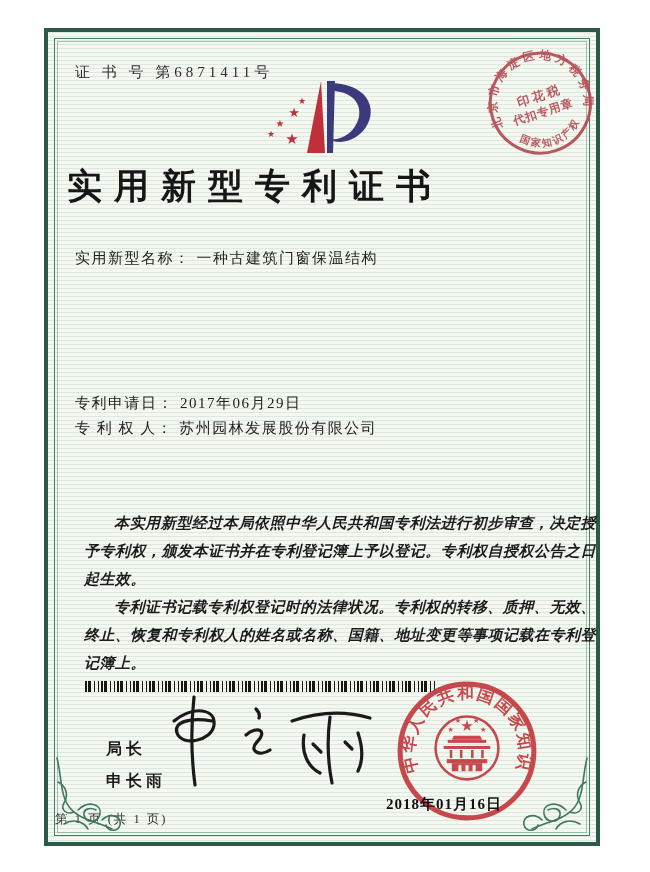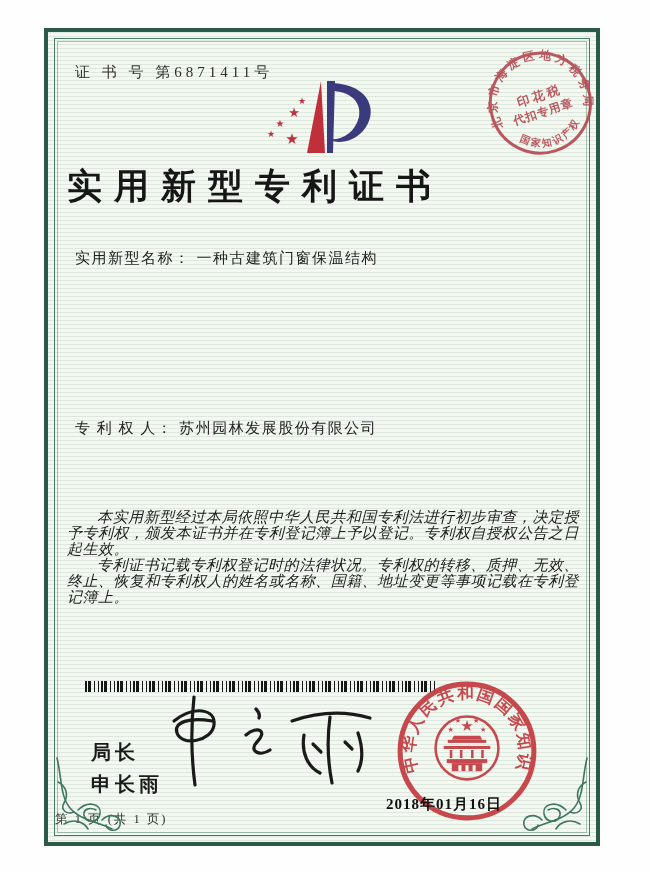--- a/index.html
+++ b/index.html
@@ -30,33 +30,33 @@
     position:absolute;top:124px;left:0;width:100%;text-align:left;
     font-size:35px;font-weight:bold;color:#161616;
     letter-spacing:12px;padding-left:12px;box-sizing:border-box;
   }
   .frow{
     position:absolute;left:20px;width:500px;
     font-size:15px;color:#222;letter-spacing:1.5px;white-space:nowrap;
   }
   .frow .fval{margin-left:6px;}
   .paras{
-    position:absolute;left:12px;top:470px;width:512px;
-    font-size:15px;line-height:16px;color:#1c1c1c;
-    text-align:justify;font-style:italic;
+    position:absolute;left:29px;top:470px;width:512px;
+    font-size:15px;line-height:28px;color:#1c1c1c;
+    text-align:justify;font-style:italic;font-weight:bold;
   }
   .paras p{margin:0;text-indent:2em;letter-spacing:.5px;}
   .barcode{
     position:absolute;left:30px;top:642px;width:350px;height:11px;
     background:repeating-linear-gradient(90deg,#161616 0 2px,transparent 2px 3px,#161616 3px 6px,transparent 6px 9px,#161616 9px 10px,transparent 10px 13px,#161616 13px 14px,transparent 14px 16px);
   }
   .sig-title,.sig-name{
-    position:absolute;left:36px;
+    position:absolute;left:51px;
     font-family:"Liberation Sans","DejaVu Sans",sans-serif;
-    font-weight:bold;font-size:20px;letter-spacing:4px;color:#1b1b1b;
+    font-weight:bold;font-size:16px;letter-spacing:4px;color:#1b1b1b;
   }
   .sig-title{top:700px;}
   .sig-name{top:732px;font-family:Liberation Mono, monospace;}
   .sig-hand{position:absolute;left:105px;top:652px;}
   .seal{position:absolute;left:336px;top:636px;opacity:.92;}
   .seal-date{
     position:absolute;left:331px;top:756px;width:170px;
     font-size:15px;font-weight:bold;color:#101010;letter-spacing:1px;white-space:nowrap;
   }
   .footer{
@@ -105,20 +105,23 @@
           <text x="13" y="48" font-family="DejaVu Sans" font-size="10" fill="#c0303a" text-anchor="middle">★</text>
           <text x="4" y="58" font-family="DejaVu Sans" font-size="9" fill="#c0303a" text-anchor="middle">★</text>
           <text x="25" y="65" font-family="DejaVu Sans" font-size="15" fill="#c0303a" text-anchor="middle">★</text>
         </svg>
       </div>
 
       <div class="title">实用新型专利证书</div>
 
       <div class="frow" style="top:210px">
         <span class="flabel">实用新型名称：</span><span class="fval">一种古建筑门窗保温结构</span>
+      </div>
+      <div class="frow" style="top:355px">
+        <span class="flabel">专利申请日：</span><span class="fval">2017年06月29日</span>
       </div>
       <div class="frow" style="top:380px">
         <span class="flabel">专 利 权 人：</span><span class="fval">苏州园林发展股份有限公司</span>
       </div>
 
       <div class="paras">
         <p>本实用新型经过本局依照中华人民共和国专利法进行初步审查，决定授予专利权，颁发本证书并在专利登记簿上予以登记。专利权自授权公告之日起生效。</p>
         <p>专利证书记载专利权登记时的法律状况。专利权的转移、质押、无效、终止、恢复和专利权人的姓名或名称、国籍、地址变更等事项记载在专利登记簿上。</p>
       </div>
 

